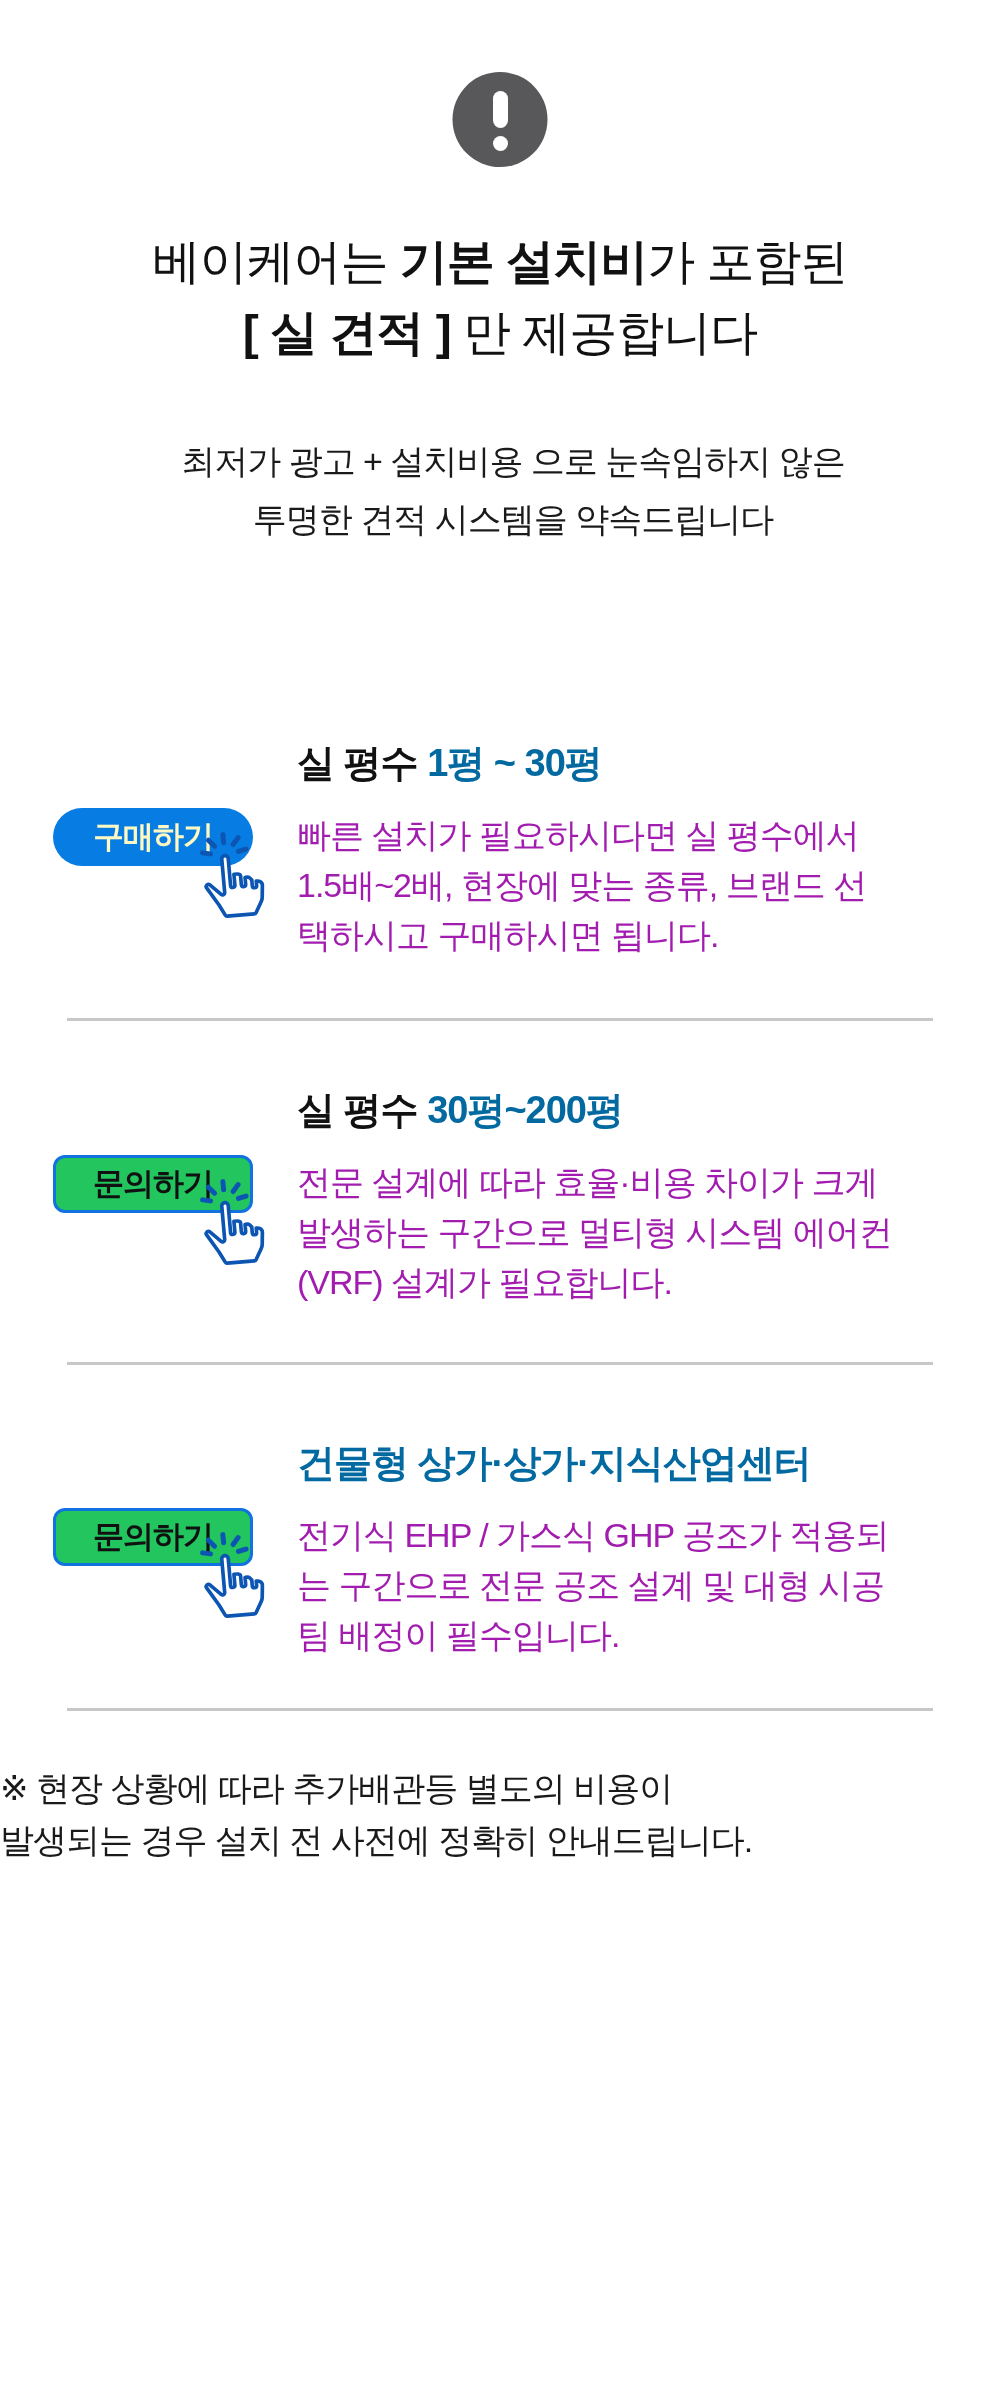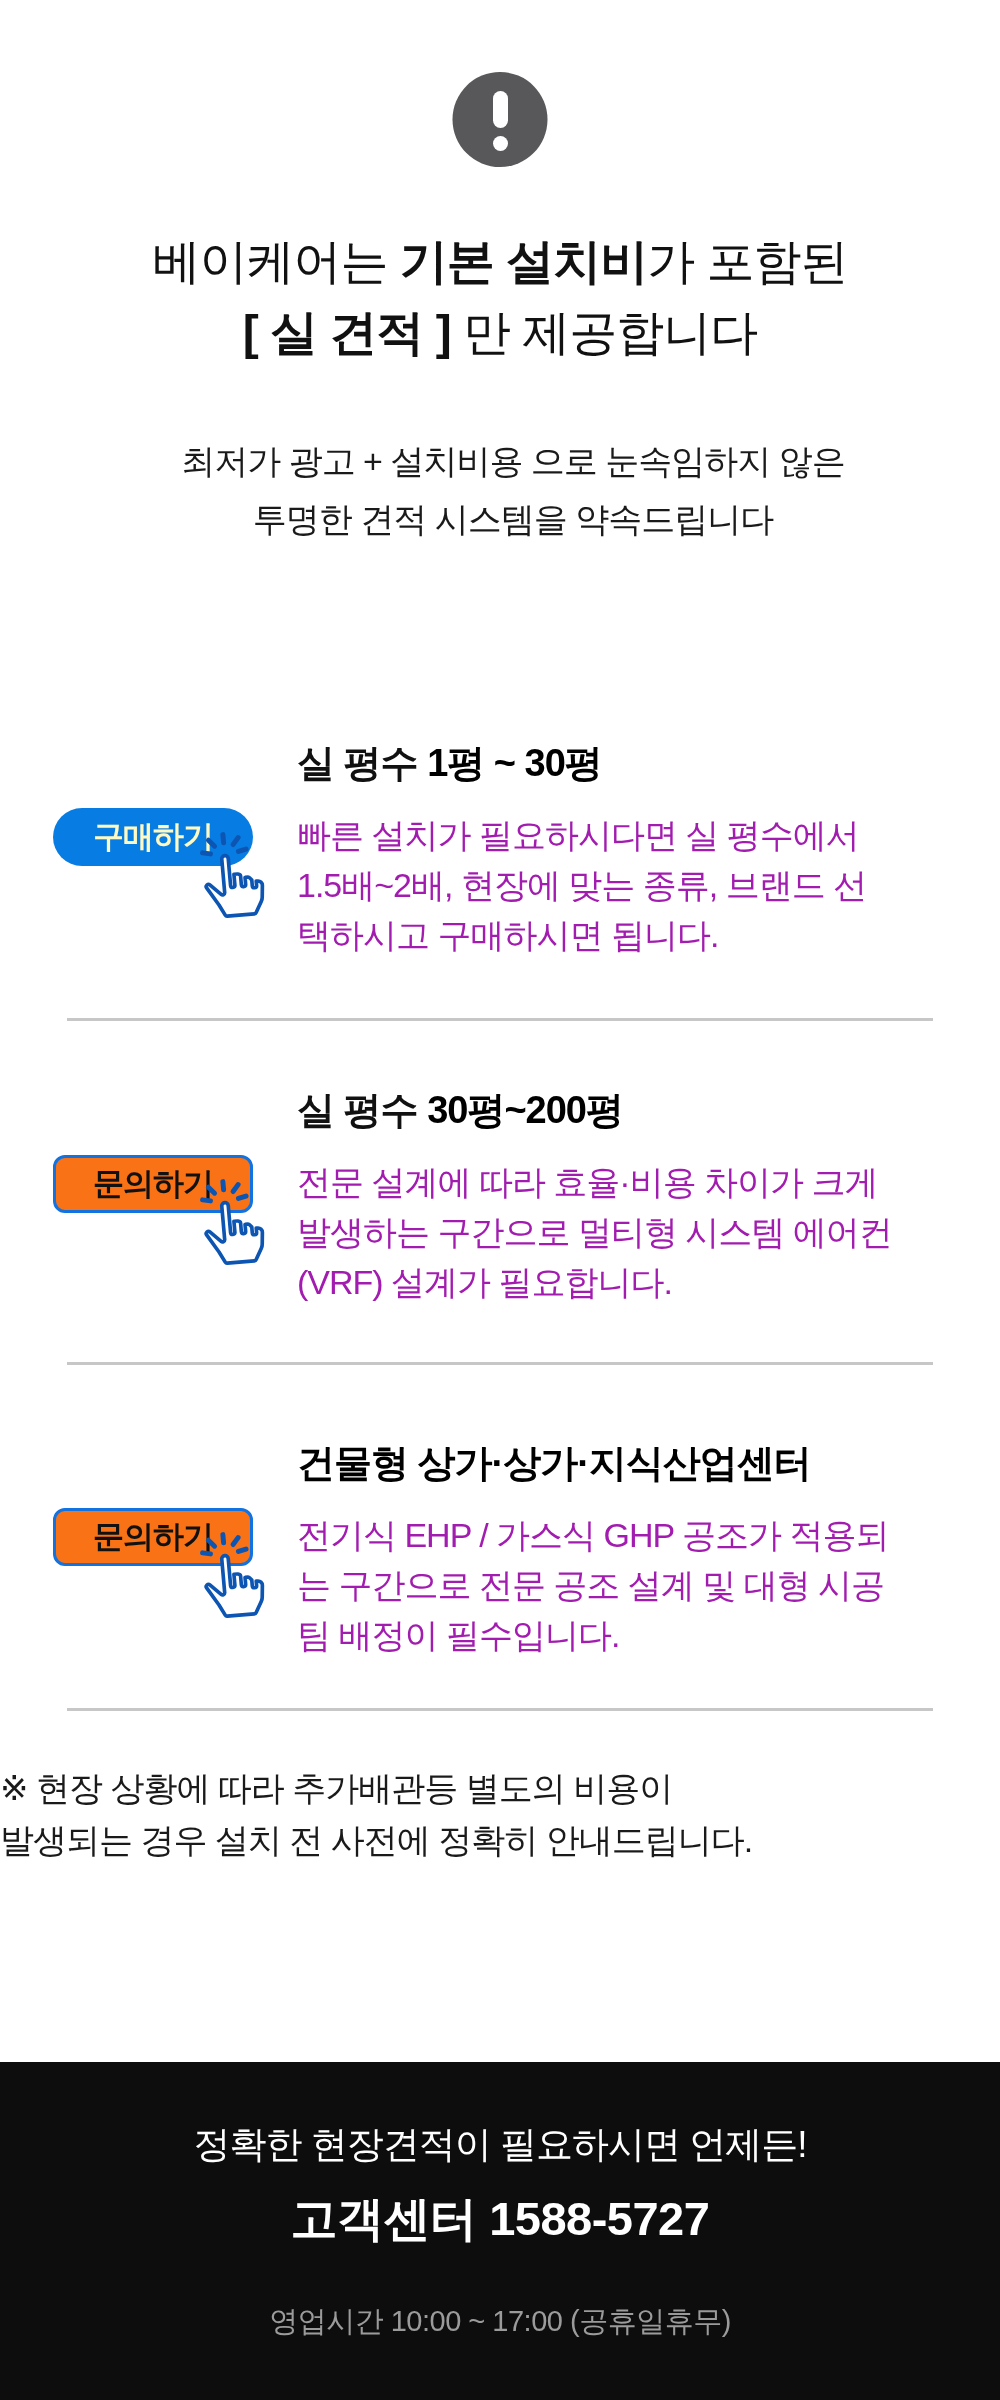--- a/index.html
+++ b/index.html
@@ -18,29 +18,29 @@
   .heading { position:absolute; top:226px; left:0; width:100%; text-align:center;
              font-size:48px; line-height:71px; letter-spacing:-1px; color:#111; font-weight:400; }
   .heading b { font-weight:700; }
   .subheading { position:absolute; top:432px; left:0; width:100%; text-align:center;
                 font-size:34px; line-height:58px; letter-spacing:-1px; color:#1a1a1a;margin-left:13px; }
 
   
   .section { position:absolute; left:0; width:1000px; height:290px; }
   .sec-title { position:absolute; left:297px; top:0; font-size:38px; font-weight:700;
                letter-spacing:-1px; color:#111; white-space:nowrap; }
-  .blue { color:#000000;margin-top:36px; }
+  .blue { color:#0369a1;margin-top:36px; }
   .sec-desc { position:absolute; left:297px; top:72px; font-size:34px; line-height:50px;
               letter-spacing:-1px; color:#a21caf; }
   .btn { position:absolute; left:53px; top:70px; width:200px; height:58px;
          display:flex; align-items:center; justify-content:center;
          font-size:31px; font-weight:700; letter-spacing:-1px; border-radius:10px;
          box-sizing:border-box; cursor:pointer; }
   .btn--filled { background:#077ce2; color:#fef9c3;border-radius:29px; }
-  .btn--outline { background:#f97316; color:#111; border:3px solid #1272e0; border-radius:12px; }
+  .btn--outline { background:#22c55e; color:#111; border:3px solid #1272e0; border-radius:12px; }
   .hand { position:absolute; left:196px; top:92px; width:74px; height:92px; z-index:2;
           transform:rotate(-5deg); }
   .hand svg { width:100%; height:100%; }
 
   .divider { position:absolute; left:67px; width:866px; height:3px; background:#c7c7c7; }
 
   
   .note { position:absolute; top:1762px; left:0; width:100%; 
           font-size:34px; line-height:52px; letter-spacing:-1px; color:#1a1a1a; }
 
@@ -150,19 +150,14 @@
     </div>
   </div>
 
   <div class="divider" id="divider3"></div>
 
   <div class="note">
     <div>※ 현장 상황에 따라 추가배관등 별도의 비용이</div>
     <div>발생되는 경우 설치 전 사전에 정확히 안내드립니다.</div>
   </div>
 
-  <div class="footer">
-    <div class="footer-cta">정확한 현장견적이 필요하시면 언제든!</div>
-    <div class="footer-phone">고객센터 1588-5727</div>
-    <div class="footer-hours">영업시간 10:00 ~ 17:00 (공휴일휴무)</div>
-  </div>
 
 </div>
 
 </body></html>

